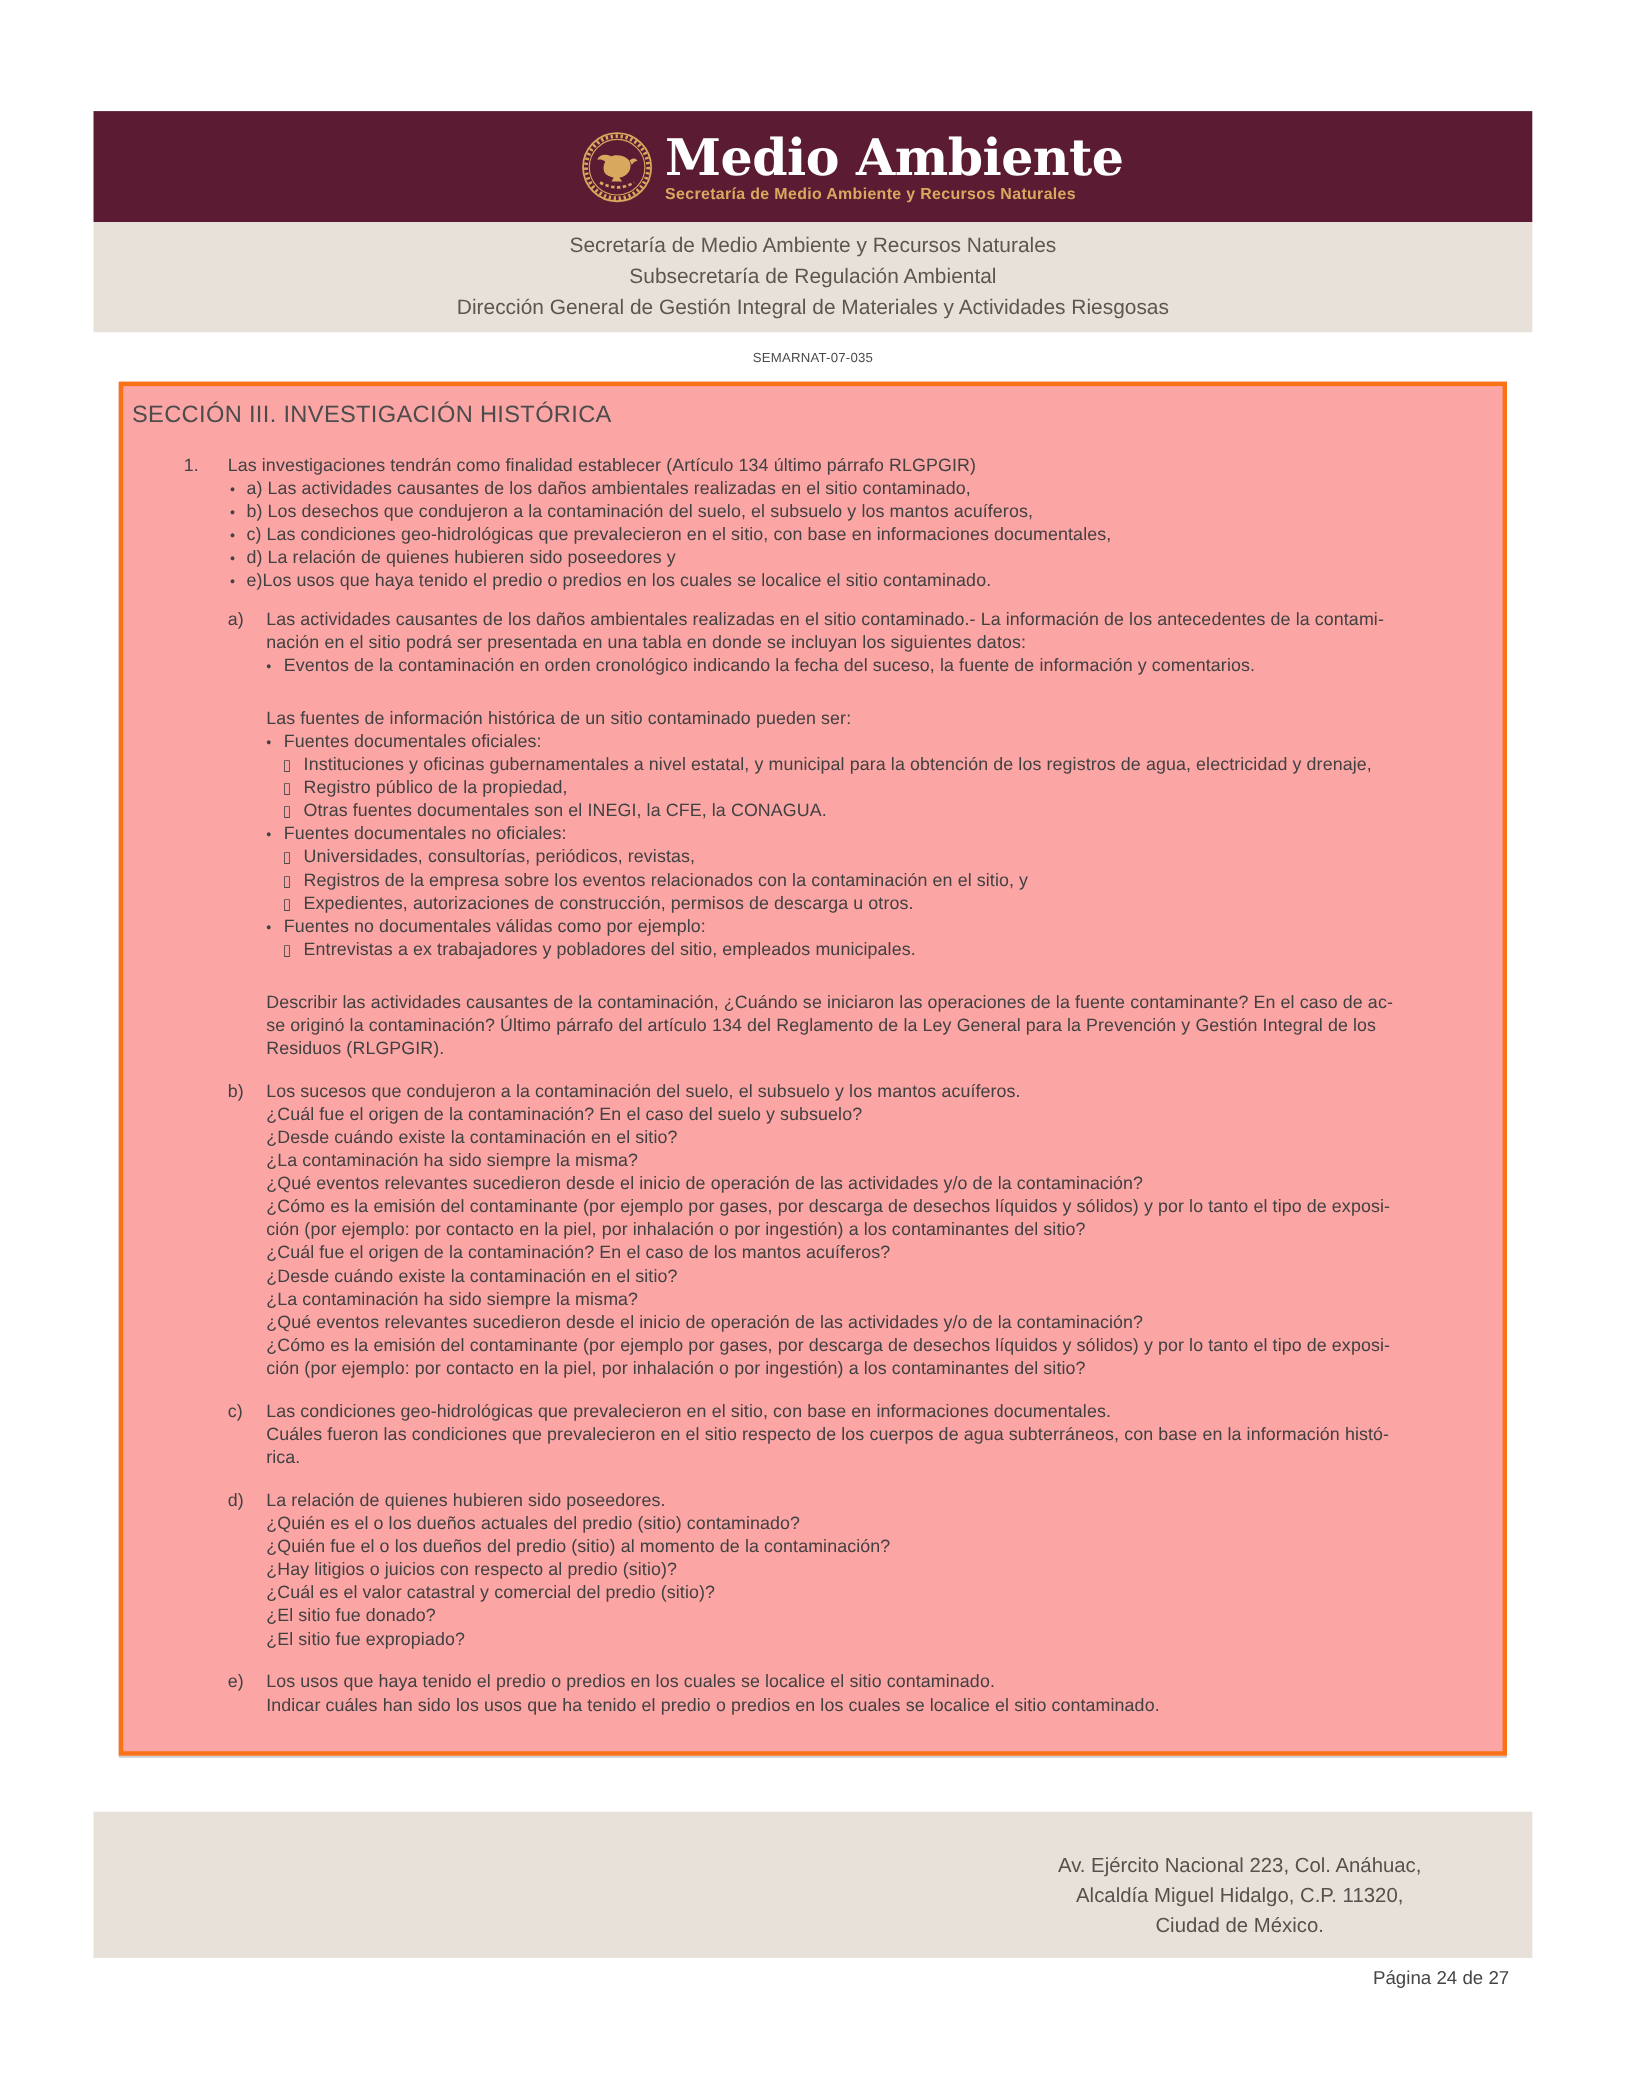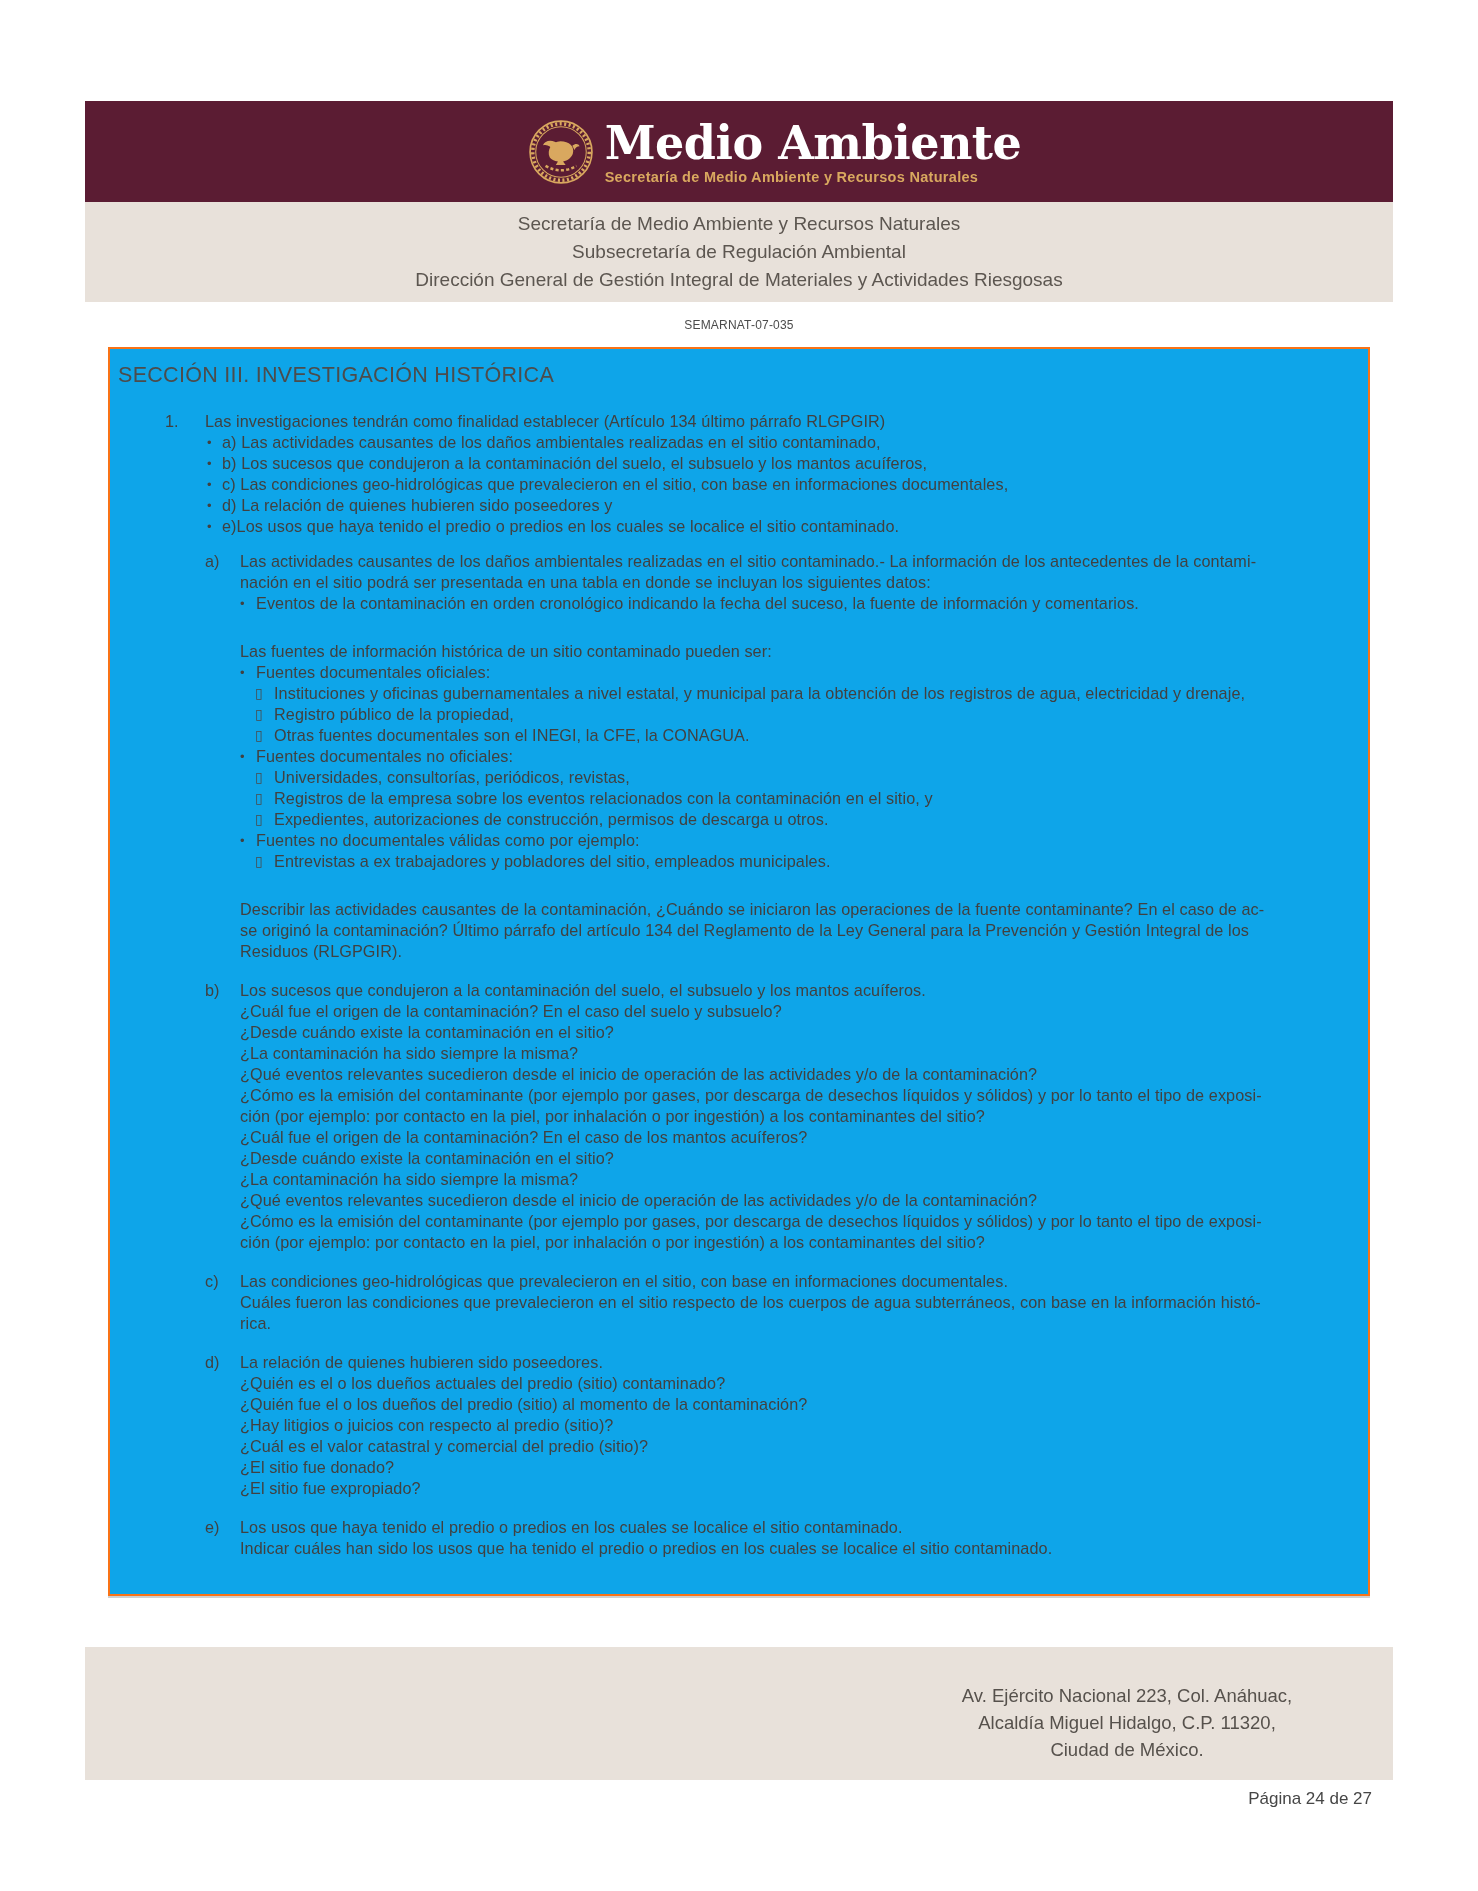--- a/index.html
+++ b/index.html
@@ -36,23 +36,23 @@
   .org-line{
     color:#5C5650;font-size:19px;line-height:28px;text-align:center;
   }
   .form-code{
     height:45px;display:flex;align-items:center;justify-content:center;
     color:#4B4B4B;font-size:12px;letter-spacing:0.2px;
   }
   
   .doc-box{
     margin:0 23px;
-    border:2px solid #f97316;
+    border:4px solid #f97316;
     box-shadow:0 2px 0 #CFCFCF;
-    background:#0ea5e9;
+    background:#fca5a5;
     box-sizing:border-box;
     min-height:1249px;
     padding:14px 28px 18px 8px;
   }
   .sec-title{
     margin:0 0 23px 0;
     font-weight:normal;
     font-size:21.5px;color:#4C4C4C;letter-spacing:0.3px;
   }
   .line{
@@ -119,21 +119,21 @@
         <div class="line lv-num">
           <span class="m">1.</span>
           <span class="txt">Las investigaciones tendrán como finalidad establecer (Artículo 134 último párrafo RLGPGIR)</span>
         </div>
         <div class="line lv-ib">
           <span class="m">•</span>
           <span class="txt">a) Las actividades causantes de los daños ambientales realizadas en el sitio contaminado,</span>
         </div>
         <div class="line lv-ib">
           <span class="m">•</span>
-          <span class="txt">b) Los sucesos que condujeron a la contaminación del suelo, el subsuelo y los mantos acuíferos,</span>
+          <span class="txt">b) Los desechos que condujeron a la contaminación del suelo, el subsuelo y los mantos acuíferos,</span>
         </div>
         <div class="line lv-ib">
           <span class="m">•</span>
           <span class="txt">c) Las condiciones geo-hidrológicas que prevalecieron en el sitio, con base en informaciones documentales,</span>
         </div>
         <div class="line lv-ib">
           <span class="m">•</span>
           <span class="txt">d) La relación de quienes hubieren sido poseedores y</span>
         </div>
         <div class="line lv-ib">

